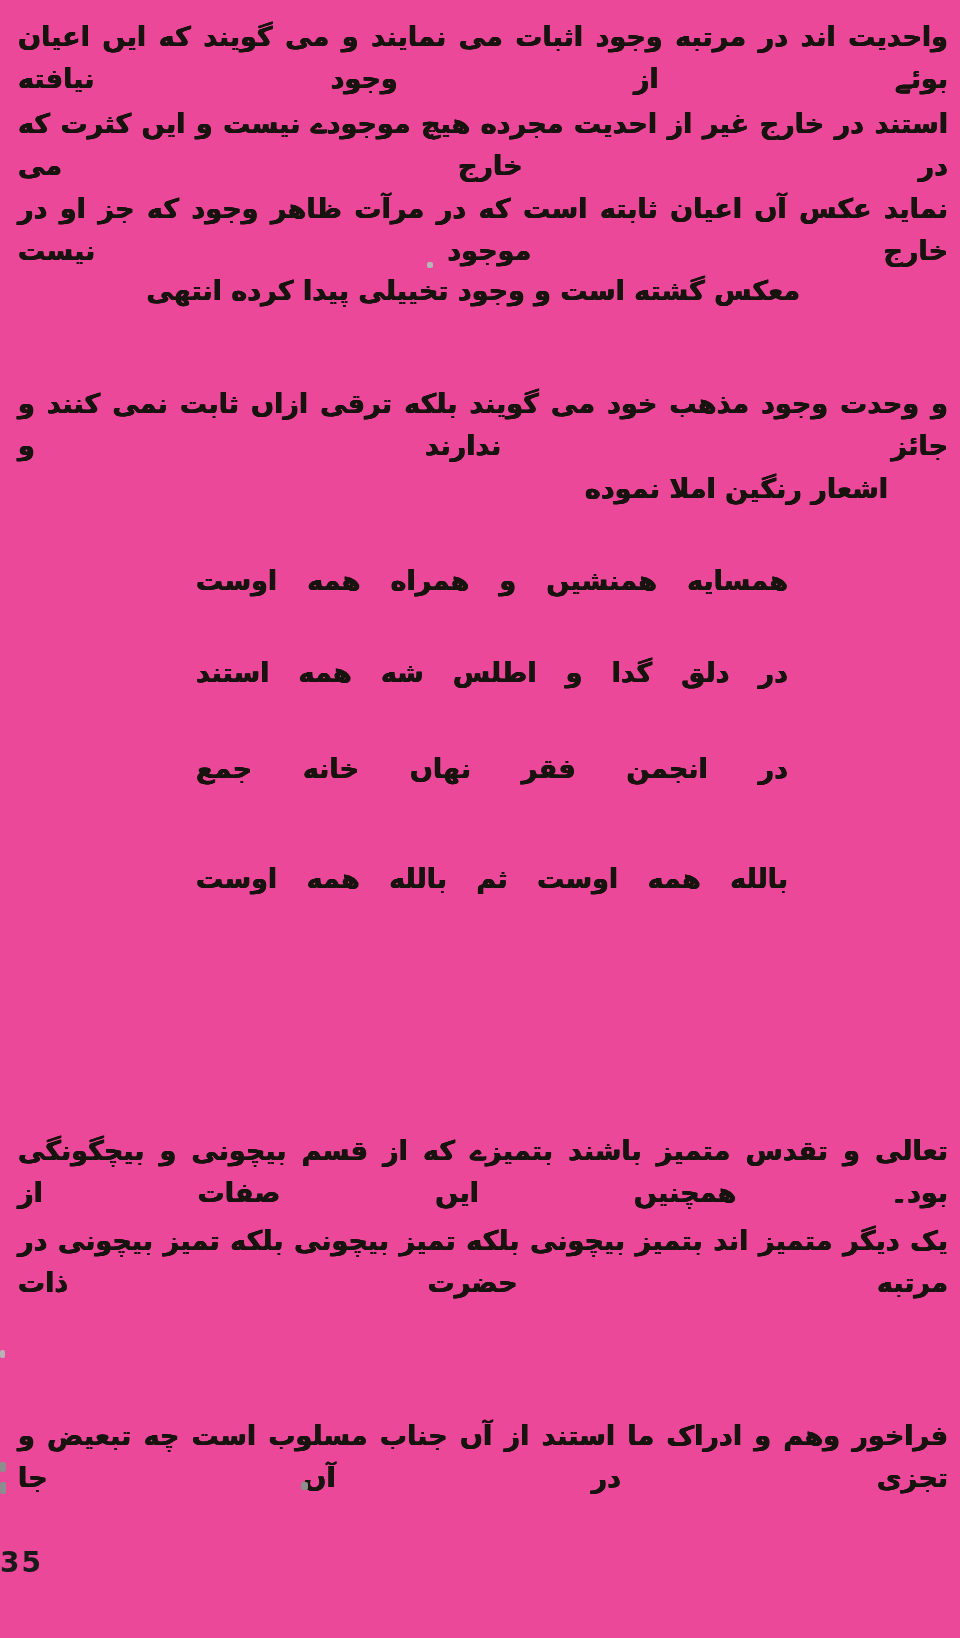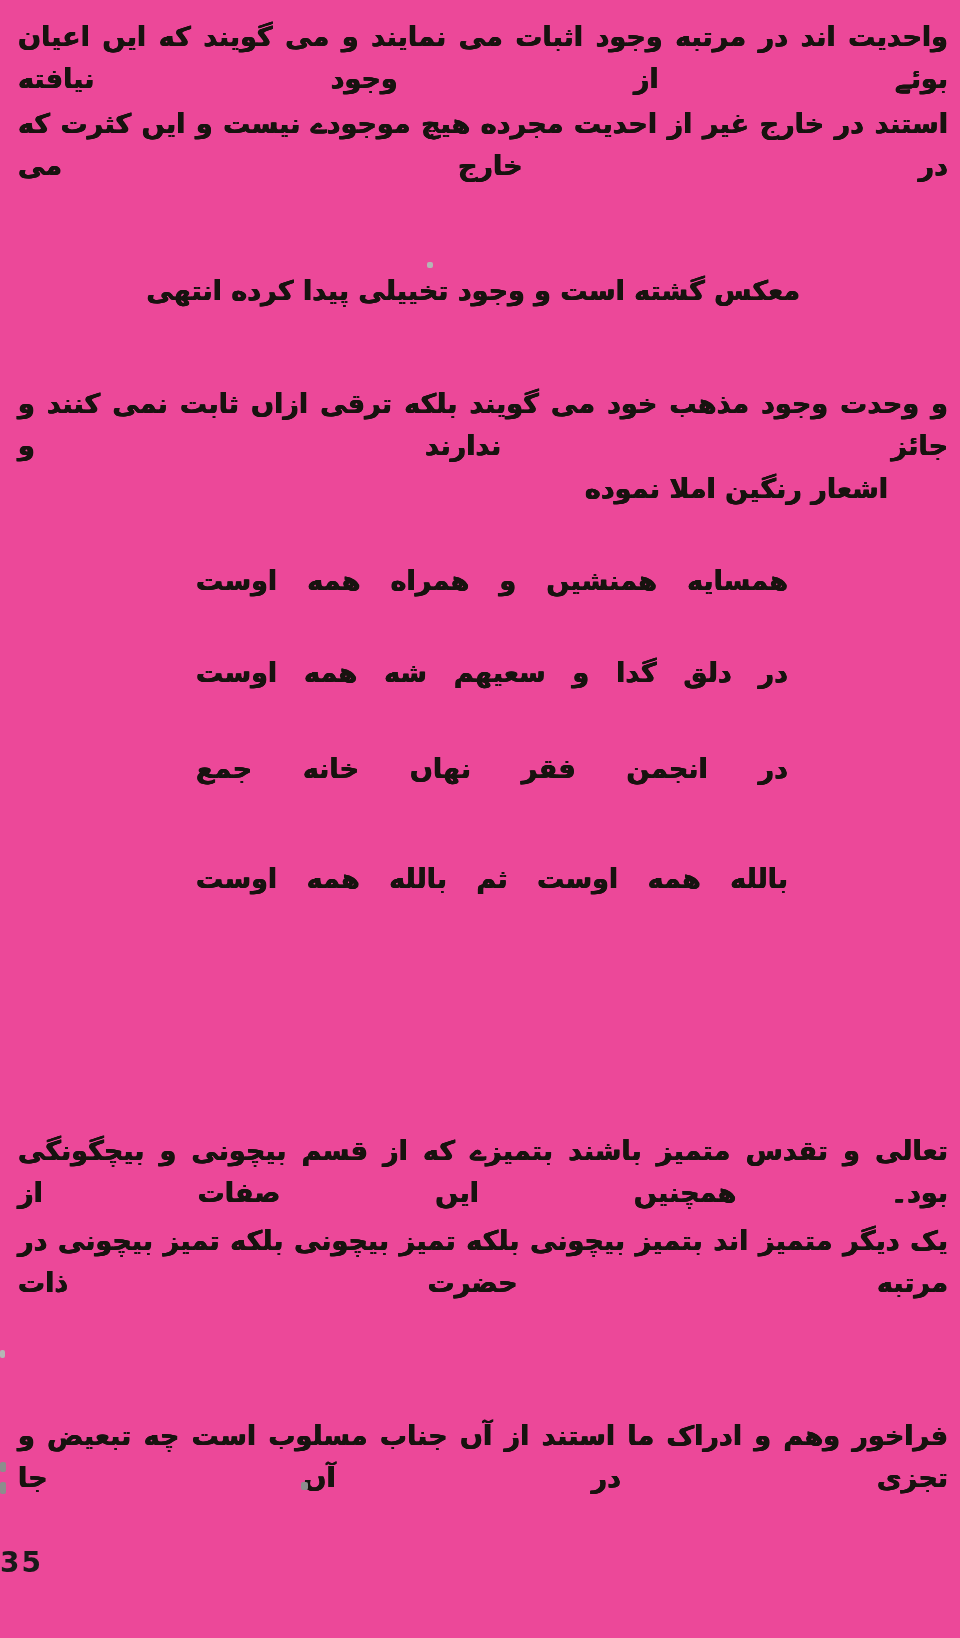--- a/index.html
+++ b/index.html
@@ -56,27 +56,28 @@
   }
   .speck.faint{background:#b5b5b5;}
 </style>
 </head>
 <body>
 
 <div class="page">
 
   <div class="line" style="top:16px">واحدیت اند در مرتبه وجود اثبات می نمایند و می گویند که ایں اعیان بوئے از وجود نیافته</div>
   <div class="line" style="top:103px">استند در خارج غیر از احدیت مجرده هیچ موجودے نیست و ایں کثرت که در خارج می</div>
+  <div class="line" style="top:188px">نماید عکس آں اعیان ثابته است که در مرآت ظاهر وجود که جز او در خارج موجود نیست</div>
   <div class="line free closing-1" style="top:270px">معکس گشته است و وجود تخییلی پیدا کرده انتهی</div>
 
   <div class="line" style="top:383px">و وحدت وجود مذهب خود می گویند بلکه ترقی ازاں ثابت نمی کنند و جائز ندارند و</div>
   <div class="line free closing-2" style="top:468px">اشعار رنگین املا نموده</div>
 
   <div class="line poem" style="top:560px">همسایه همنشیں و همراه همه اوست</div>
-  <div class="line poem" style="top:652px">در دلق گدا و سعیهم شه همه اوست</div>
+  <div class="line poem" style="top:652px">در دلق گدا و اطلس شه همه استند</div>
   <div class="line poem" style="top:748px">در انجمن فقر نهاں خانه جمع</div>
   <div class="line poem" style="top:858px">بالله همه اوست ثم بالله همه اوست</div>
 
   <div class="line" style="top:1130px">تعالی و تقدس متمیز باشند بتمیزے که از قسم بیچونی و بیچگونگی بود۔ همچنیں ایں صفات از</div>
   <div class="line" style="top:1220px">یک دیگر متمیز اند بتمیز بیچونی بلکه تمیز بیچونی بلکه تمیز بیچونی در مرتبه حضرت ذات</div>
   <div class="line" style="top:1415px">فراخور وهم و ادراک ما استند از آں جناب مسلوب است چه تبعیض و تجزی در آں جا</div>
 
   <div class="page-number">35</div>
 
   <div class="speck faint" style="left:0;top:1350px;width:5px;height:8px"></div>

